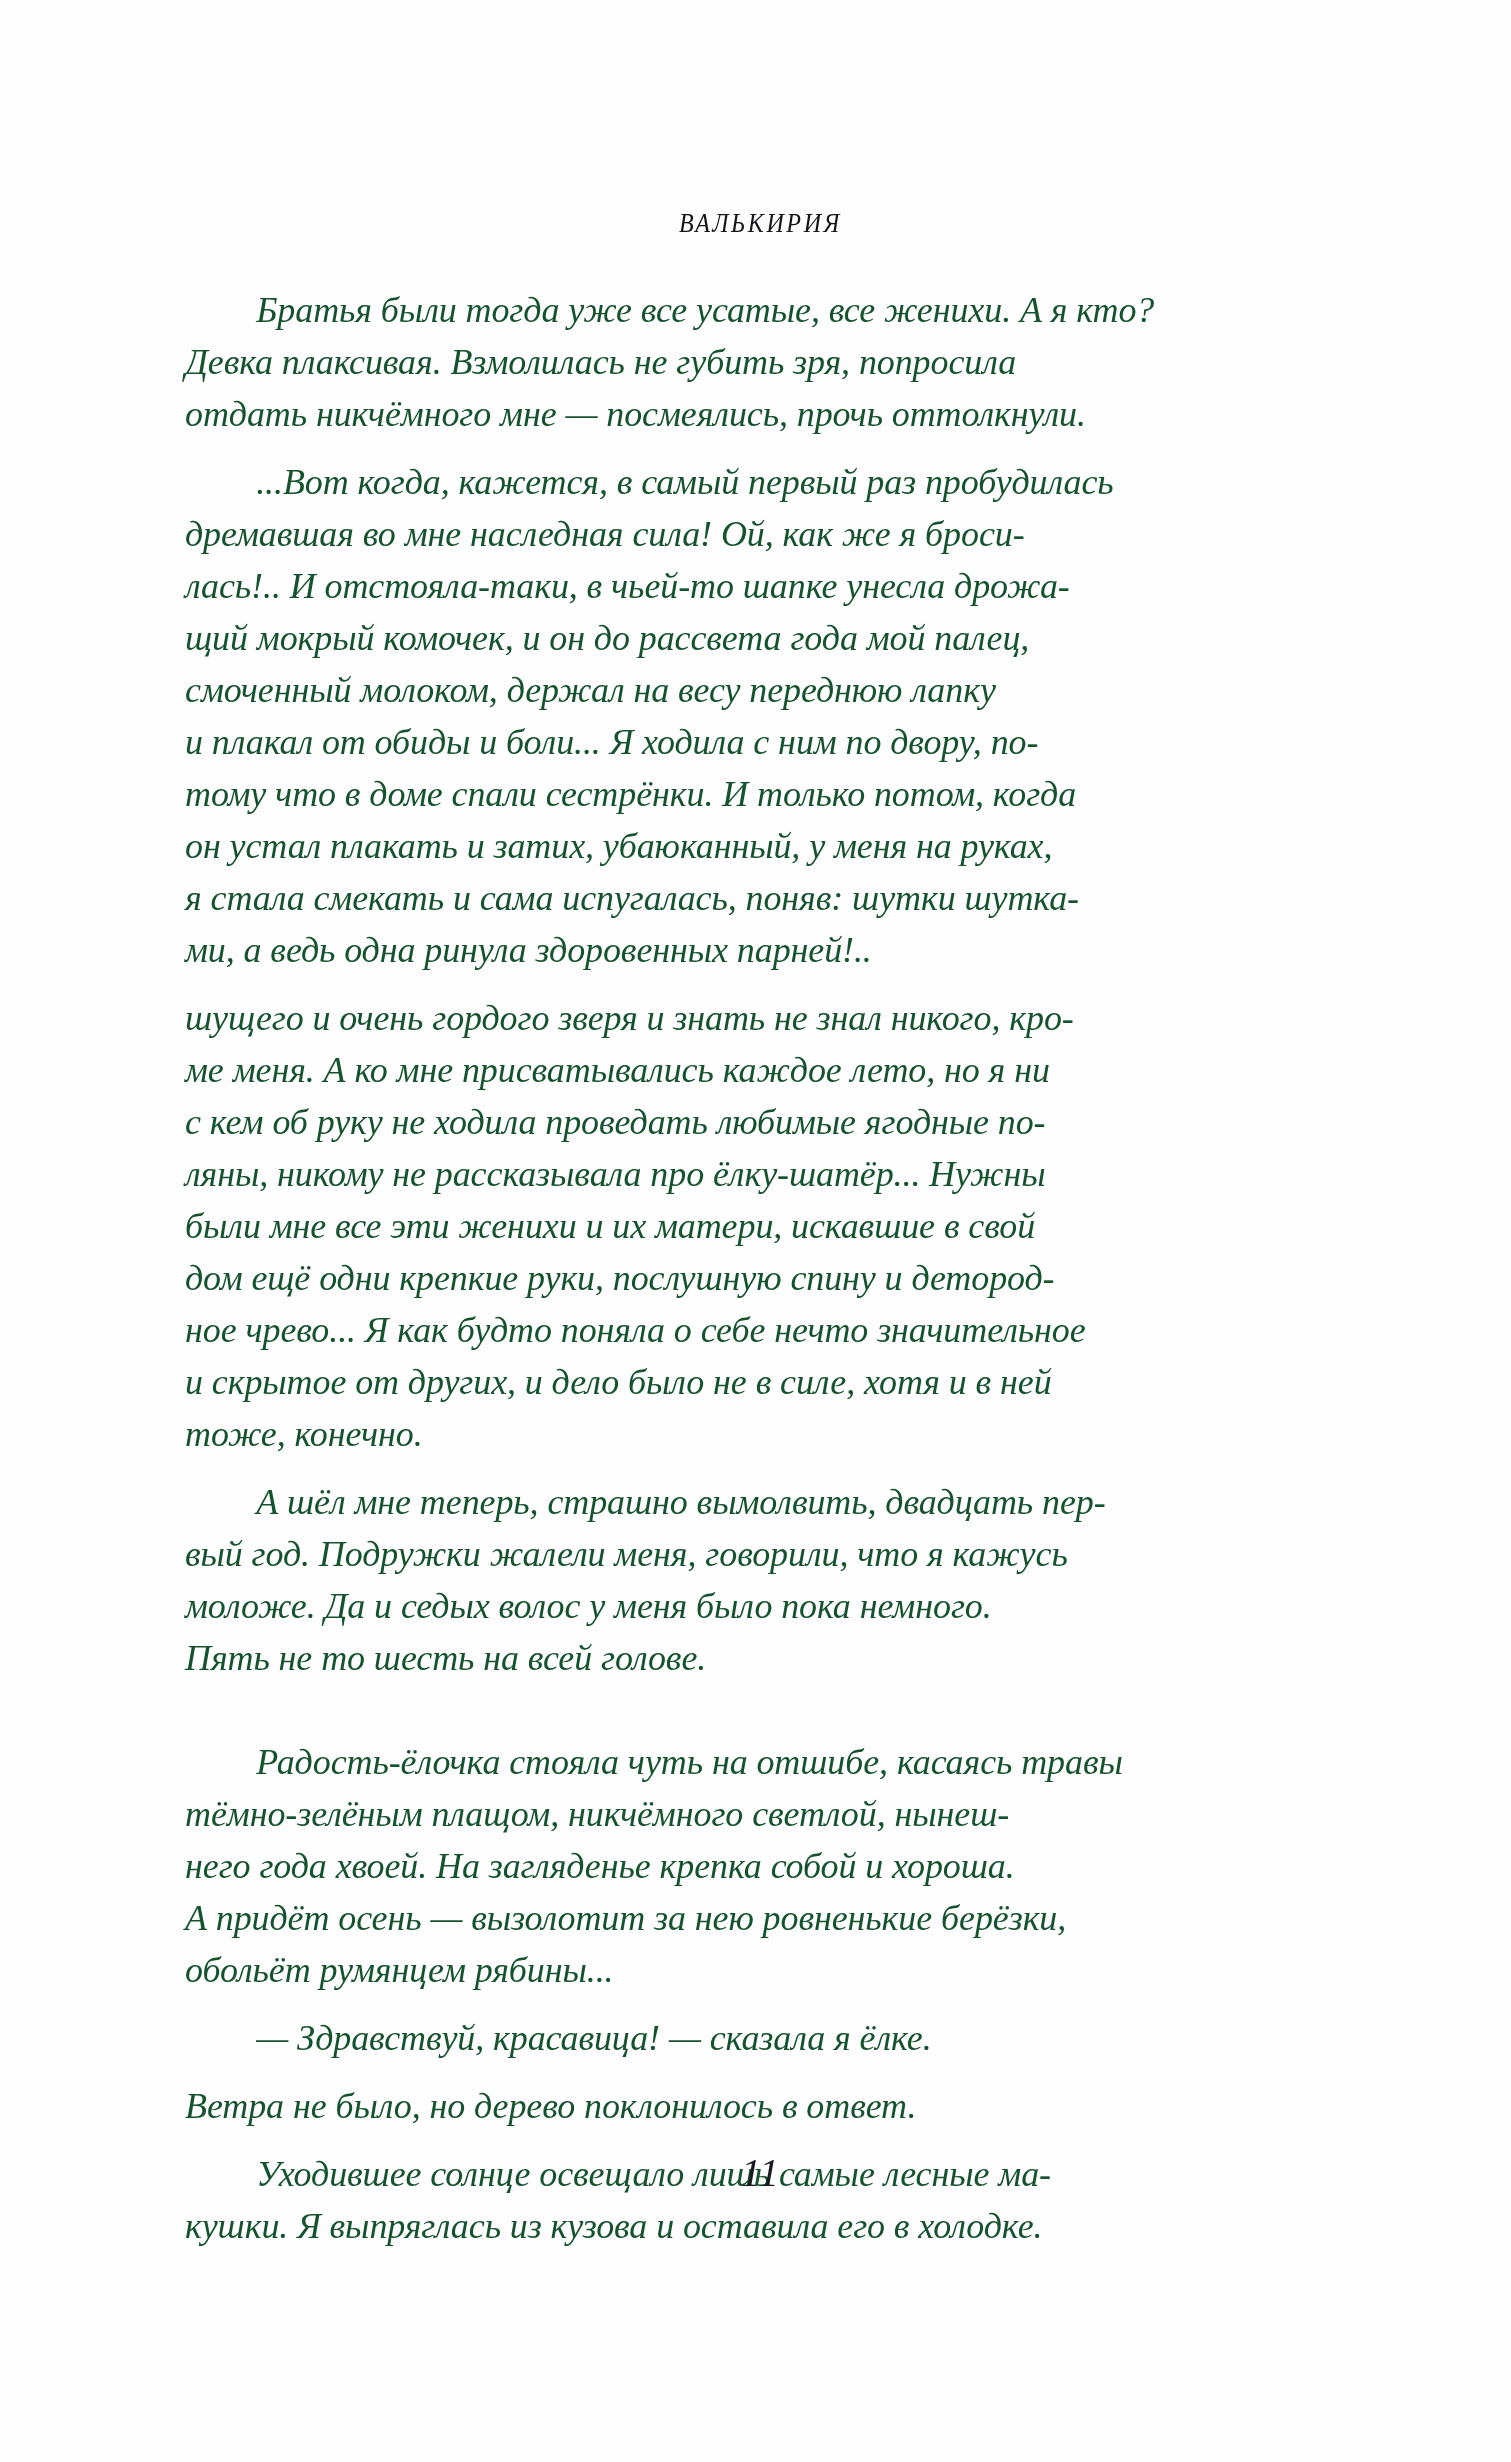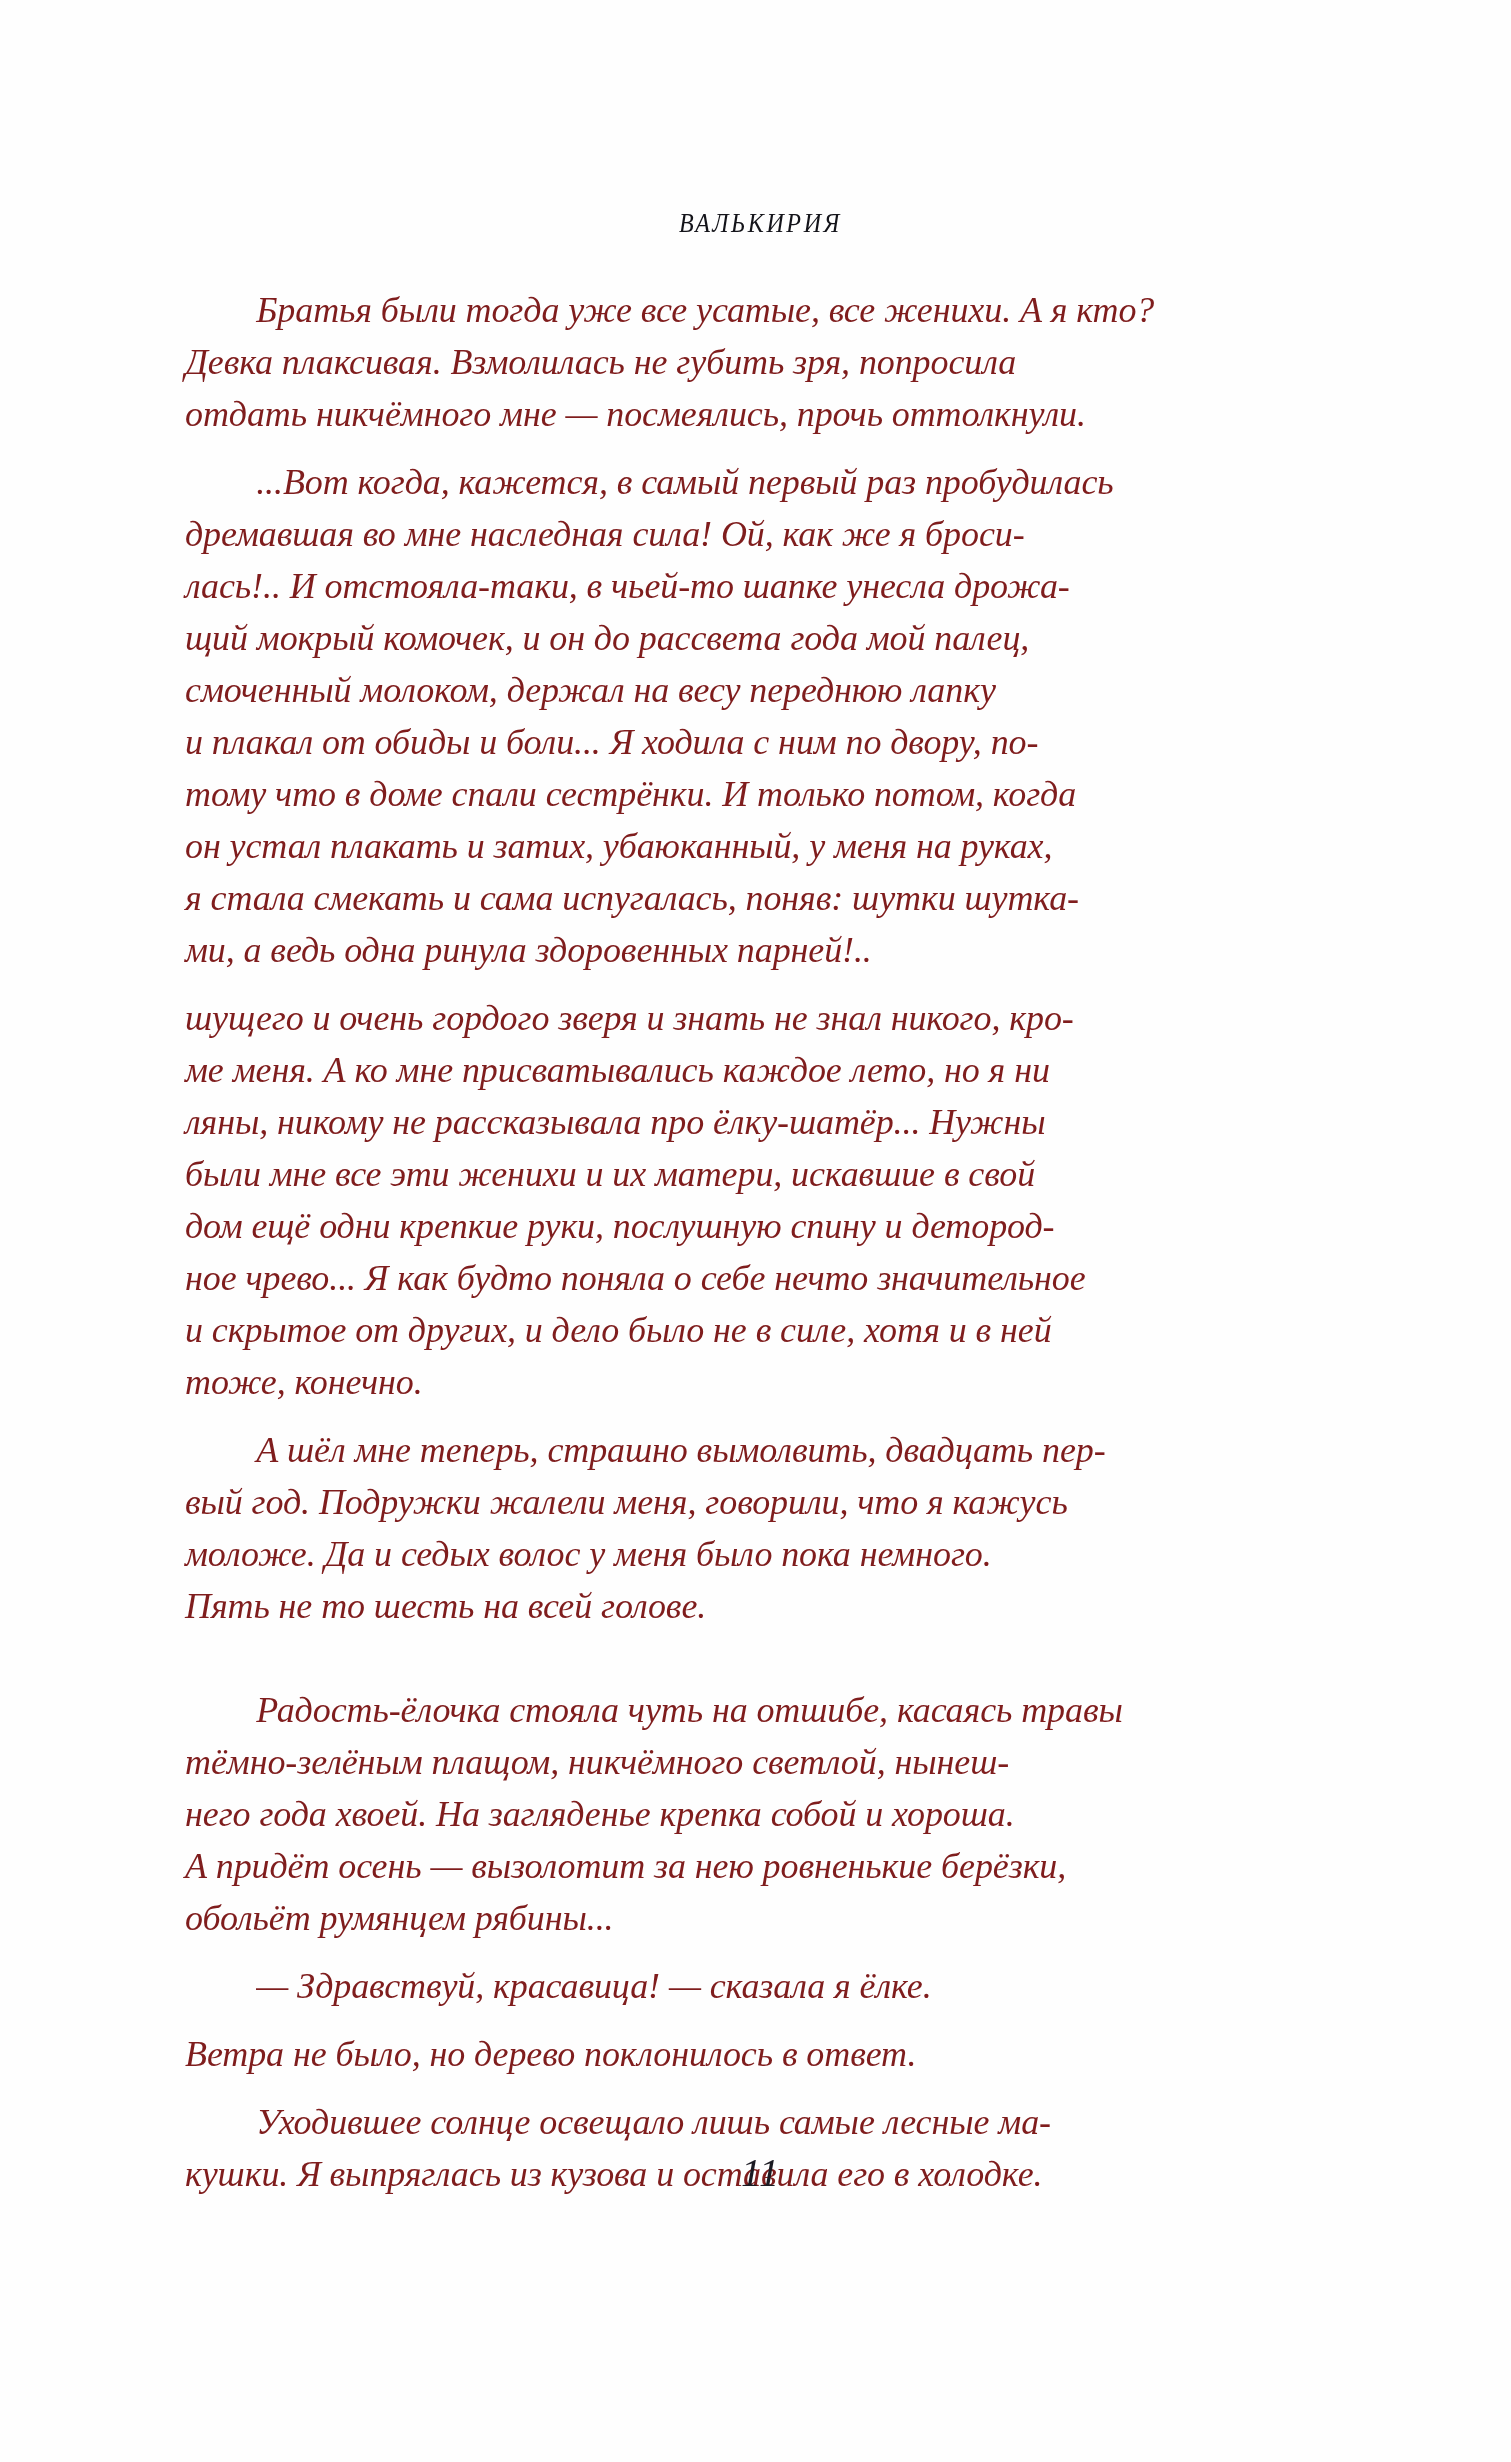--- a/index.html
+++ b/index.html
@@ -37,21 +37,21 @@
     font-weight: 400;
     font-stretch: condensed;
     transform: scaleX(0.86);
     transform-origin: center;
   }
   .body-text {
     margin-top: 45px;
     font-size: 36px;
     line-height: 52px;
     text-align: justify;
-    color: #7f1d1d;
+    color: #14532d;
     letter-spacing: -0.1px;
   }
   .body-text .line {
     display: block;
     white-space: pre;
   }
   .para {
     margin: 0;
   }
   .para + .para {
@@ -103,20 +103,21 @@
         <span class="line">и плакал от обиды и боли... Я ходила с ним по двору, по-</span>
         <span class="line">тому что в доме спали сестрёнки. И только потом, когда</span>
         <span class="line">он устал плакать и затих, убаюканный, у меня на руках,</span>
         <span class="line">я стала смекать и сама испугалась, поняв: шутки шутка-</span>
         <span class="line">ми, а ведь одна ринула здоровенных парней!..</span>
       </p>
 
       <p class="para">
         <span class="line">шущего и очень гордого зверя и знать не знал никого, кро-</span>
         <span class="line">ме меня. А ко мне присватывались каждое лето, но я ни</span>
+        <span class="line">с кем об руку не ходила проведать любимые ягодные по-</span>
         <span class="line">ляны, никому не рассказывала про ёлку-шатёр... Нужны</span>
         <span class="line">были мне все эти женихи и их матери, искавшие в свой</span>
         <span class="line">дом ещё одни крепкие руки, послушную спину и детород-</span>
         <span class="line">ное чрево... Я как будто поняла о себе нечто значительное</span>
         <span class="line">и скрытое от других, и дело было не в силе, хотя и в ней</span>
         <span class="line">тоже, конечно.</span>
       </p>
 
       <p class="para">
         <span class="line">        А шёл мне теперь, страшно вымолвить, двадцать пер-</span>

